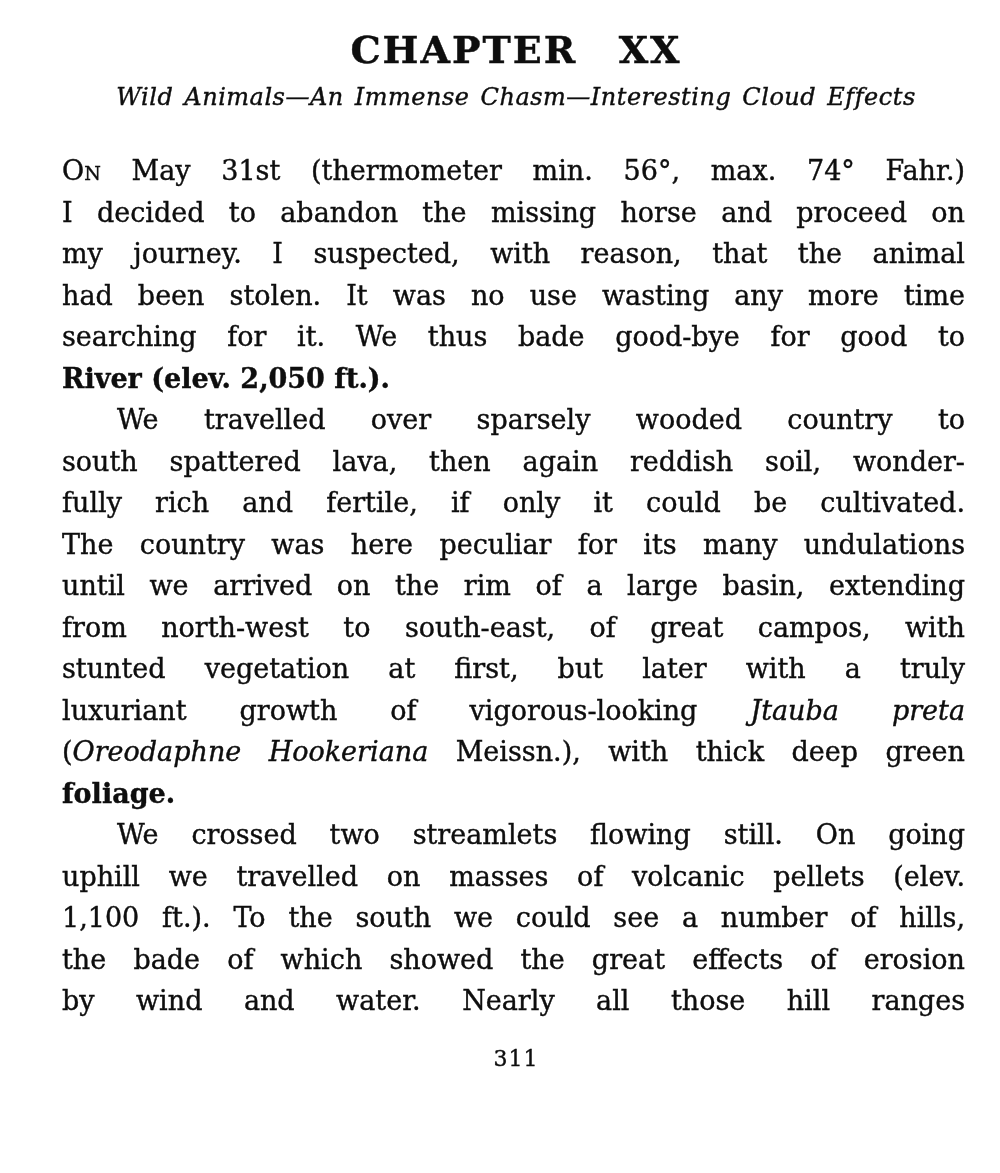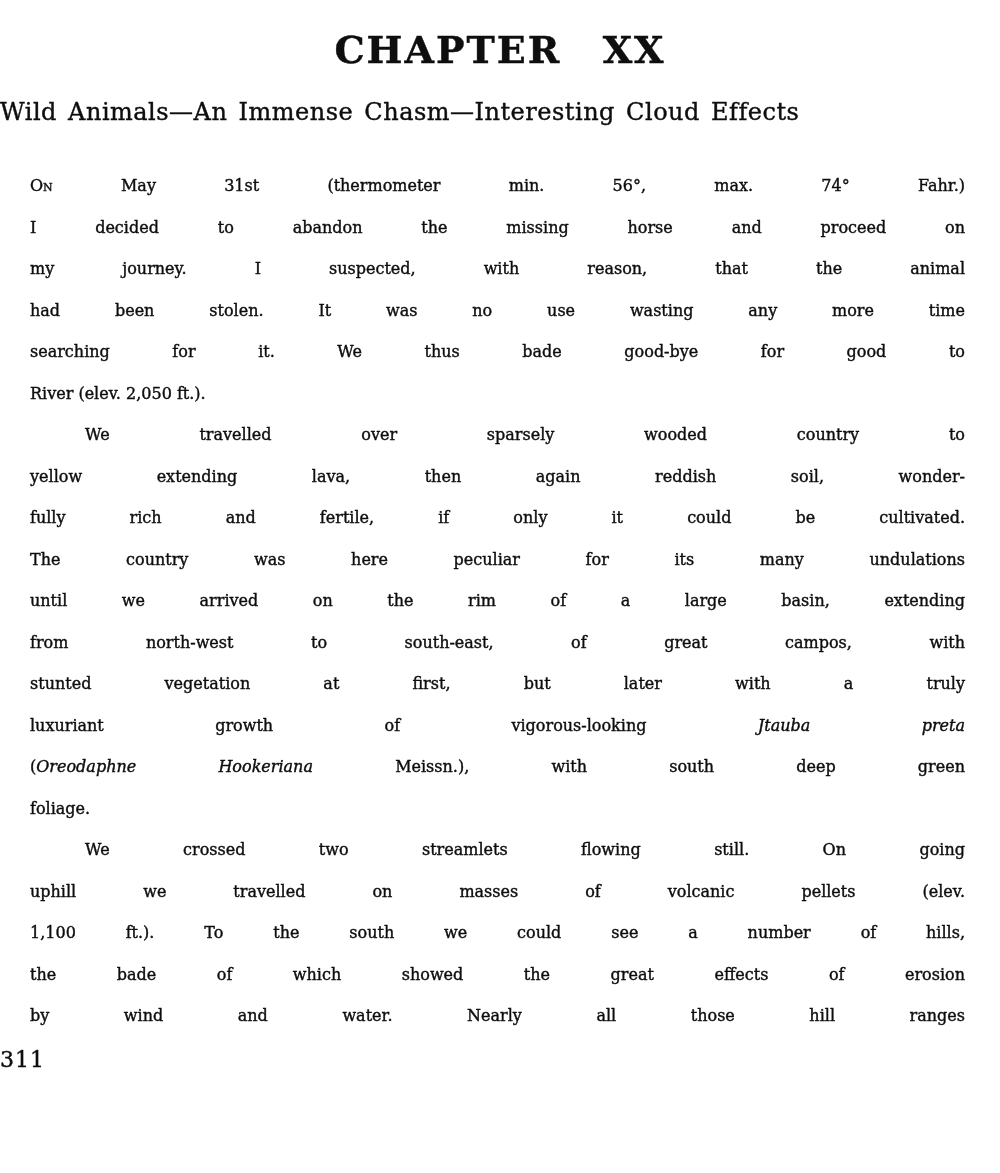--- a/index.html
+++ b/index.html
@@ -10,62 +10,66 @@
   .page {
     position: relative;
     width: 1000px;
     height: 1173px;
     background: #ffffff;
     color: #0e0e0e;
     font-family: "DejaVu Serif", serif;
     -webkit-text-stroke: 0.4px #0e0e0e;
     overflow: hidden;
     box-sizing: border-box;
+    padding-left: 32px;
   }
   .chapter-title {
     margin: 0;
     padding-top: 30px;
     text-align: center;
     font-size: 38px;
     font-weight: 700;
     letter-spacing: 2px;
     word-spacing: 26px;
     line-height: 1.05;
   }
   .subtitle {
-    margin-top: 27px;
-    text-align: left;
+    margin-top: 12px;
+    text-align: center;
     font-size: 24px;
     letter-spacing: 0.5px;
     word-spacing: 3px;
     line-height: 1.3;
+    font-style: italic;
   }
   .body-text {
     margin-top: 37px;
     padding: 0 35px 0 30px;
-    font-size: 16px;
+    font-size: 27px;
     line-height: 41.5px;
   }
   .line {
     text-align: justify;
     text-align-last: justify;
     text-justify: inter-word;
     white-space: normal;
   }
   .line.short {
     text-align: right;
     text-align-last: left;
+    font-weight: bold;
   }
   .line.indent {
     text-indent: 55px;
   }
   .it { font-style: italic; }
   .sc { font-variant: small-caps; }
   .page-number {
-    margin-top: 10px;
+    margin-top: 24px;
+    text-align: center;
     font-size: 22px;
     letter-spacing: 1px;
   }
 </style>
 </head>
 <body>
 
 <div class="page">
 
   <h1 class="chapter-title">CHAPTER XX</h1>
@@ -75,28 +79,28 @@
   <div class="body-text">
 
     <div class="line"><span class="sc">On</span><span> May 31st (thermometer min. 56°, max. 74° Fahr.)</span></div>
     <div class="line">I decided to abandon the missing horse and proceed on</div>
     <div class="line">my journey.  I suspected, with reason, that the animal</div>
     <div class="line">had been stolen.  It was no use wasting any more time</div>
     <div class="line">searching for it.  We thus bade good-bye for good to</div>
     <div class="line short">River (elev. 2,050 ft.).</div>
 
     <div class="line indent">We travelled over sparsely wooded country to</div>
-    <div class="line">yellow extending lava, then again reddish soil, wonder-</div>
+    <div class="line">south spattered lava, then again reddish soil, wonder-</div>
     <div class="line">fully rich and fertile, if only it could be cultivated.</div>
     <div class="line">The country was here peculiar for its many undulations</div>
     <div class="line">until we arrived on the rim of a large basin, extending</div>
     <div class="line">from north-west to south-east, of great campos, with</div>
     <div class="line">stunted vegetation at first, but later with a truly</div>
     <div class="line"><span>luxuriant growth of vigorous-looking </span><span class="it">Jtauba preta</span></div>
-    <div class="line"><span>(</span><span class="it">Oreodaphne Hookeriana</span><span> Meissn.), with south deep green</span></div>
+    <div class="line"><span>(</span><span class="it">Oreodaphne Hookeriana</span><span> Meissn.), with thick deep green</span></div>
     <div class="line short">foliage.</div>
 
     <div class="line indent">We crossed two streamlets flowing still.  On going</div>
     <div class="line">uphill we travelled on masses of volcanic pellets (elev.</div>
     <div class="line">1,100 ft.).  To the south we could see a number of hills,</div>
     <div class="line">the bade of which showed the great effects of erosion</div>
     <div class="line">by wind and water.  Nearly all those hill ranges</div>
 
   </div>
 

